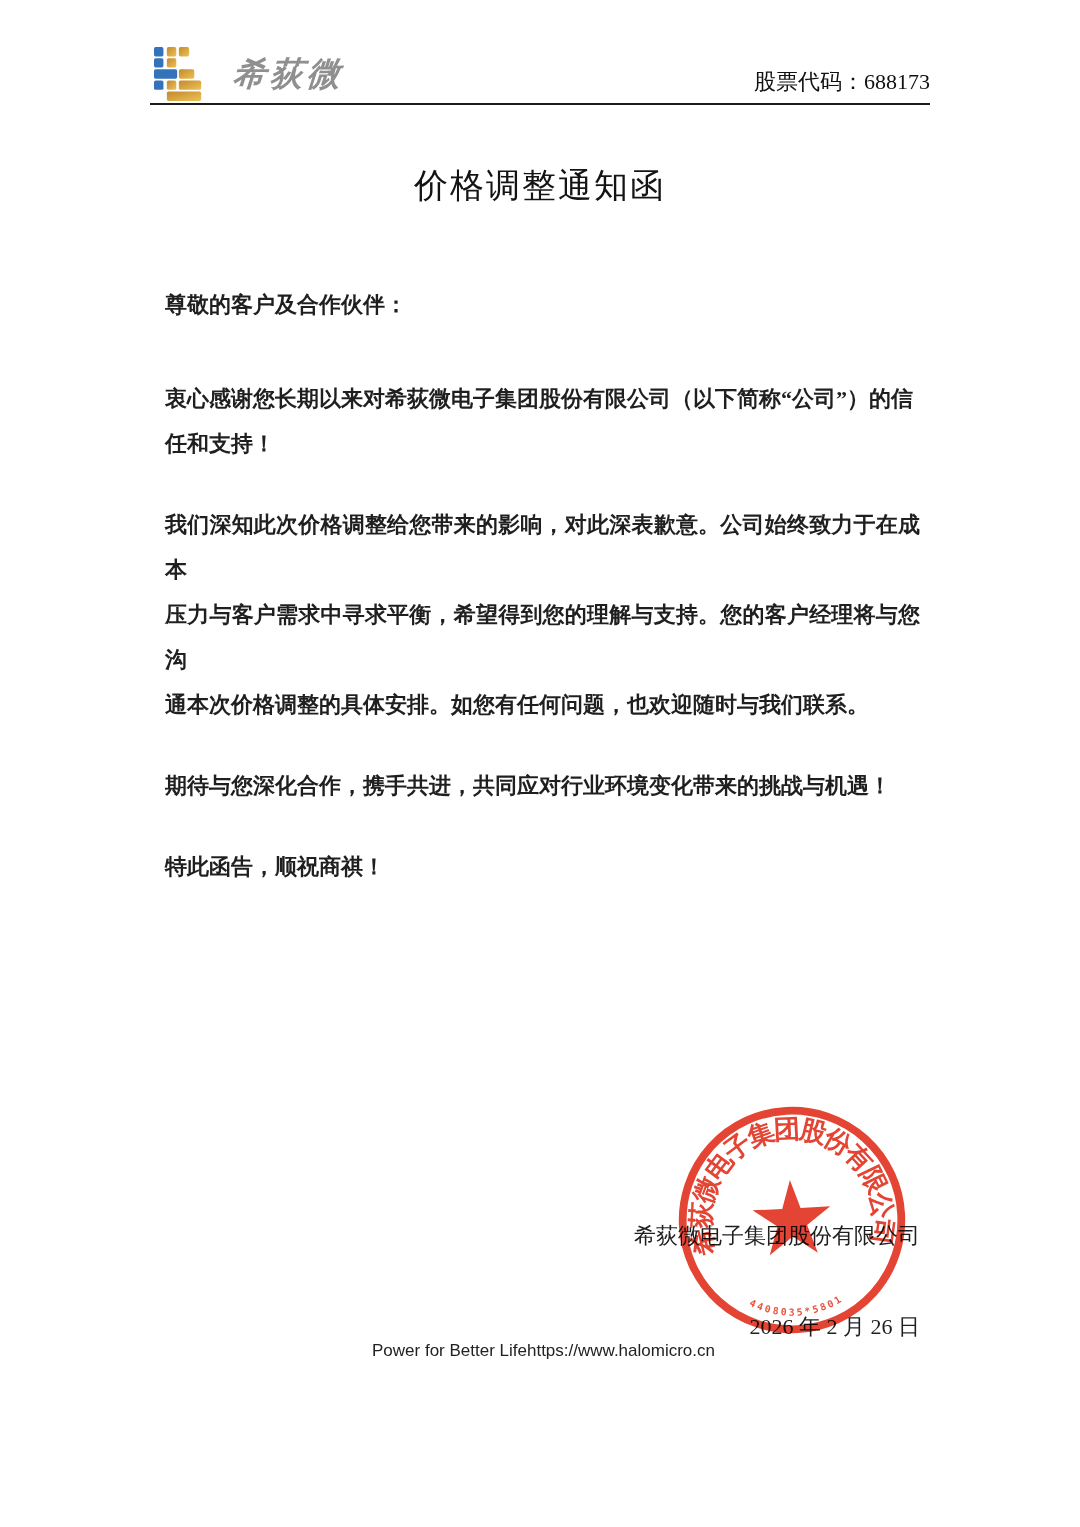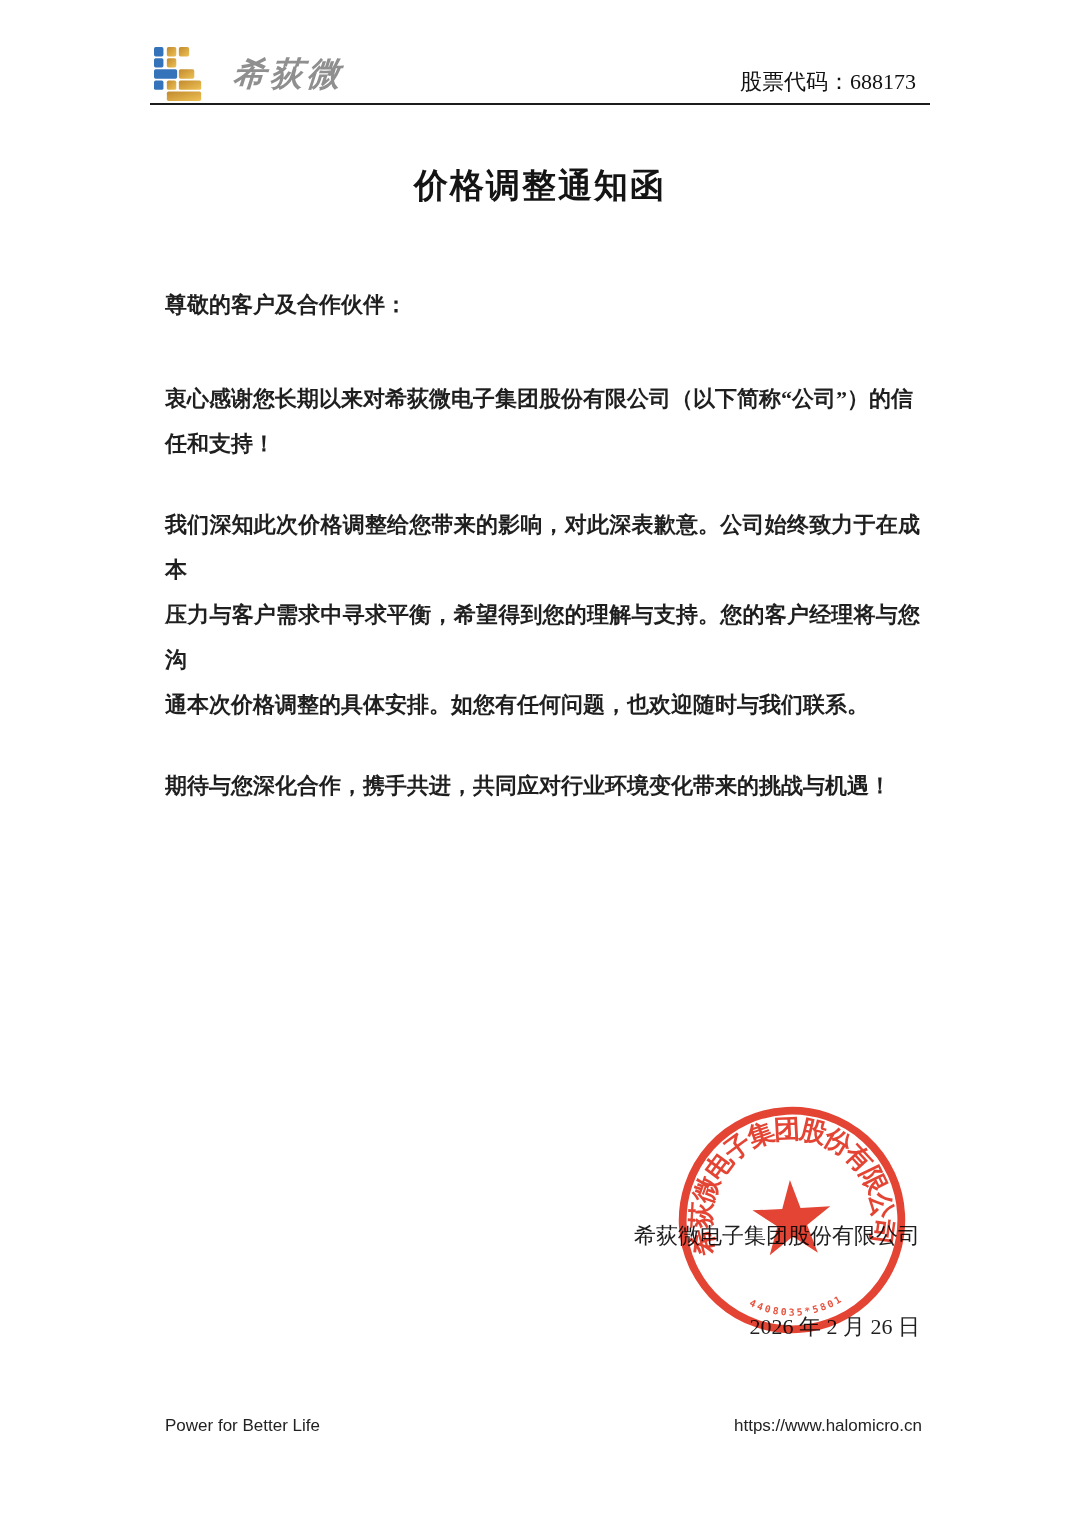--- a/index.html
+++ b/index.html
@@ -19,28 +19,28 @@
   }
   .logo{position:absolute;left:4px;top:2px;display:flex;align-items:center;gap:14px;}
   .logo svg{display:block;height:54px;width:auto;}
   .logo-text{
     font-size:33px;font-weight:bold;font-style:italic;
     color:#8f8f8f;letter-spacing:4px;
     font-family:"Liberation Serif",serif;
     transform:skewX(-4deg);
   }
   .stock-code{
-    position:absolute;right:14px;bottom:6px;
+    position:absolute;right:0;bottom:6px;
     font-size:22px;color:#111;
   }
   
   .doc-title{
     position:absolute;left:0;right:0;top:163px;
     text-align:center;
-    font-size:34px;font-weight:bold;color:#141414;
+    font-size:34px;font-weight:normal;color:#141414;
     letter-spacing:2px;
   }
   
   .letter-body{
     position:absolute;left:165px;top:282px;width:755px;
     font-size:22px;line-height:45px;
   }
   .letter-body p{
     margin:0 0 36px 0;
     text-align:justify;
@@ -70,22 +70,22 @@
   .seal-ring-text{
     fill:#e23a28;font-size:27px;font-weight:bold;
     font-family:"Liberation Serif",serif;
   }
   .seal-serial{
     fill:#e54b35;font-size:10px;letter-spacing:2.5px;font-weight:bold;
     font-family:"DejaVu Sans Mono",monospace;
   }
   
   .footer{
-    position:absolute;left:165px;right:158px;top:1416px;
-    display:flex;justify-content:space-between;align-items:baseline;
+    position:absolute;left:165px;right:158px;top:1341px;
+    display:flex;justify-content:center;align-items:baseline;
     font-family:"Liberation Sans","DejaVu Sans",sans-serif;
     font-size:17px;color:#222;
   }
 </style>
 </head>
 <body>
 
 <div class="page">
 
   <div class="header">
@@ -119,20 +119,21 @@
   <div class="doc-title">价格调整通知函</div>
 
   <div class="letter-body">
     <p class="salutation">尊敬的客户及合作伙伴：</p>
     <p>衷心感谢您长期以来对希荻微电子集团股份有限公司（以下简称“公司”）的信
 任和支持！</p>
     <p>我们深知此次价格调整给您带来的影响，对此深表歉意。公司始终致力于在成本
 压力与客户需求中寻求平衡，希望得到您的理解与支持。您的客户经理将与您沟
 通本次价格调整的具体安排。如您有任何问题，也欢迎随时与我们联系。</p>
     <p>期待与您深化合作，携手共进，共同应对行业环境变化带来的挑战与机遇！</p>
+    <p>特此函告，顺祝商祺！</p>
   </div>
 
   <div class="signature-line">希荻微电子集团股份有限公司</div>
   <div class="date-line">2026 年 2 月 26 日</div>
 
   <div class="seal">
     <svg viewBox="0 0 250 250" aria-hidden="true">
       <defs>
         <path id="arcTop" d="M 46.1 153.7 A 84 84 0 1 1 203.9 153.7" fill="none"></path>
         <path id="arcBottom" d="M 44.7 181.2 A 98 98 0 0 0 205.3 181.2" fill="none"></path>

